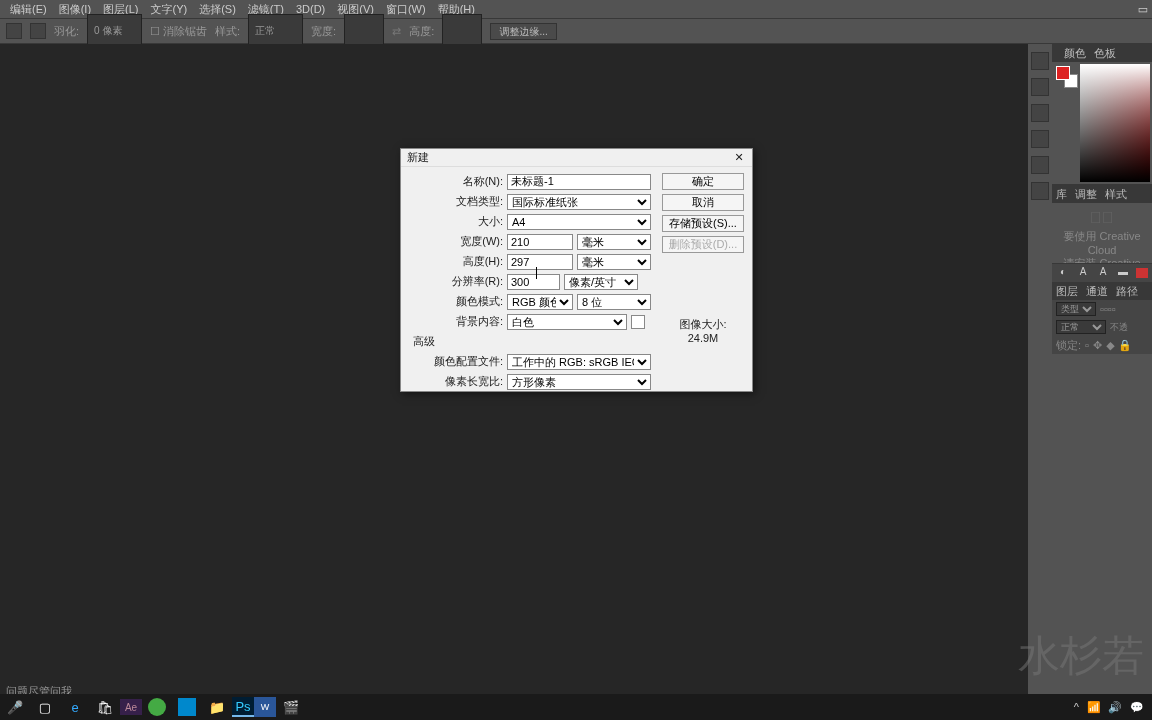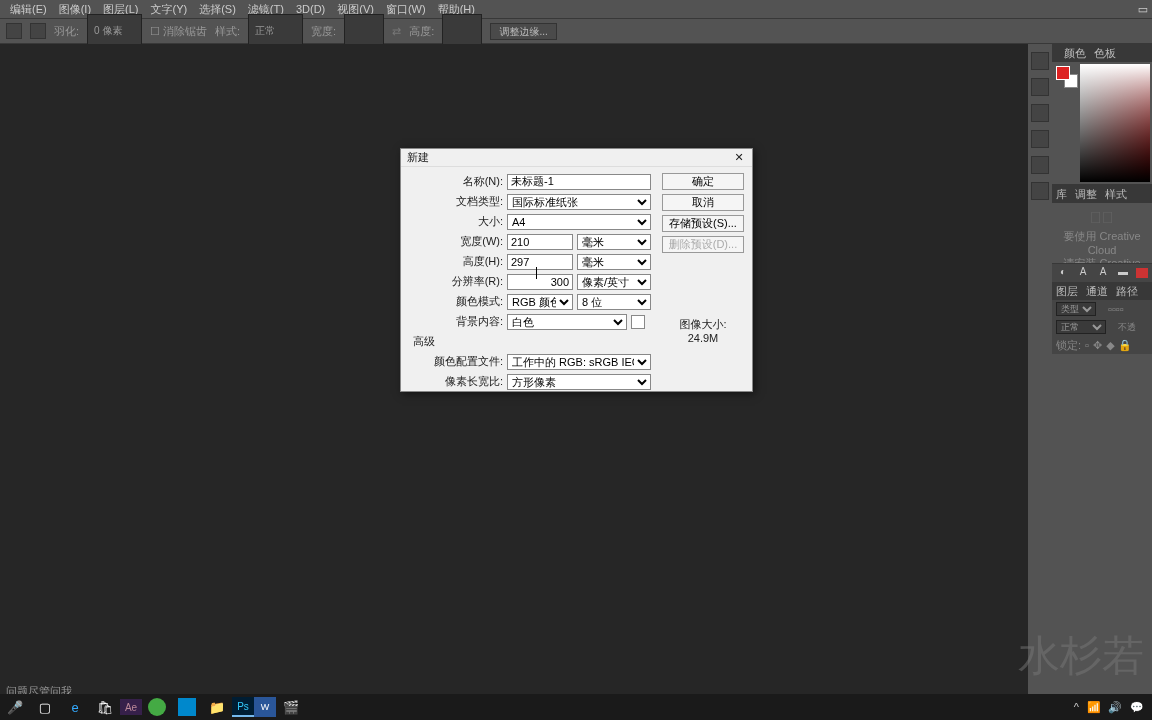--- a/index.html
+++ b/index.html
@@ -25,21 +25,21 @@
 .color-picker{position:absolute;top:2px;left:28px;right:2px;height:118px;background:linear-gradient(to bottom,rgba(255,255,255,1),rgba(255,255,255,0)),linear-gradient(to right,#fff,#f00);}
 .color-picker::after{content:"";position:absolute;inset:0;background:linear-gradient(to bottom,transparent,#000);}
 .panel-sec{border-top:1px solid #383838;}
 .panel-tabs2{height:18px;background:#383838;display:flex;align-items:center;padding:0 4px;gap:8px;color:#bbb;font-size:10px;}
 .cc-panel{height:60px;background:#535353;color:#888;font-size:9px;text-align:center;padding:6px 2px;}
 .cc-icon{font-size:16px;color:#666;margin-bottom:2px;}
 .cc-btn{background:#333;border:1px solid #222;color:#ddd;padding:1px 4px;margin-top:4px;font-size:9px;}
 .mini-icons{height:18px;background:#454545;display:flex;align-items:center;gap:6px;padding:0 4px;}
 .mini-icons span{width:14px;height:14px;display:inline-block;color:#ccc;font-size:10px;text-align:center;}
 .layer-tabs{height:18px;background:#383838;display:flex;align-items:center;gap:8px;padding:0 4px;color:#bbb;font-size:10px;}
-.layer-ctrl{height:18px;background:#454545;display:flex;align-items:center;padding:0 4px;gap:12px;}
+.layer-ctrl{height:18px;background:#454545;display:flex;align-items:center;padding:0 4px;gap:4px;}
 .layer-ctrl select{background:#3a3a3a;border:1px solid #222;color:#999;font-size:9px;height:14px;}
 .layer-ctrl2{height:18px;background:#454545;display:flex;align-items:center;padding:0 4px;gap:4px;color:#888;font-size:9px;}
 .layer-body{flex:1;background:#454545;}
 .layer-foot{position:absolute;bottom:0;right:0;width:98px;height:20px;background:#454545;display:flex;align-items:center;gap:4px;padding:0 4px;}
 .layer-foot span{width:14px;height:14px;color:#aaa;}
 .statusbar{position:absolute;bottom:20px;left:0;height:18px;color:#999;font-size:10px;padding:2px 6px;margin-top:44px;}
 .taskbar{position:absolute;bottom:0;left:0;right:0;height:26px;background:#1a1a1a;display:flex;align-items:center;}
 .task-item{width:30px;height:26px;display:flex;align-items:center;justify-content:center;color:#fff;font-size:13px;}
 .tray{margin-left:auto;display:flex;align-items:center;gap:8px;padding-right:8px;color:#ccc;font-size:10px;}
 
@@ -196,21 +196,21 @@
         <input type="text" style="width: 66px;" value="210">
         <select style="width:74px;margin-left:4px"><option>毫米</option></select>
       </div>
       <div class="row">
         <label>高度(H):</label>
         <input type="text" style="width: 66px;" value="297">
         <select style="width:74px;margin-left:4px"><option>毫米</option></select>
       </div>
       <div class="row">
         <label>分辨率(R):</label>
-        <input type="text" style="width: 66px; text-align: right;" value="300">
+        <input type="text" style="width: 53px;" value="300">
         <select style="width:74px;margin-left:4px"><option>像素/英寸</option></select>
       </div>
       <div class="row">
         <label>颜色模式:</label>
         <select style="width:66px"><option>RGB 颜色</option></select>
         <select style="width:74px;margin-left:4px"><option>8 位</option></select>
       </div>
       <div class="row">
         <label>背景内容:</label>
         <select style="width:120px"><option>白色</option></select>
@@ -252,21 +252,21 @@
   <div class="task-item" style="color:#3af">e</div>
   <div class="task-item">🛍</div>
   <div class="task-item" style="background:#36204a;width:22px;height:16px;font-size:10px;color:#b89">Ae</div>
   <div class="task-item">
       <div style="width:18px;height:18px;background:#4a4;border-radius:50%"></div>
     </div>
   <div class="task-item">
       <div style="width:18px;height:18px;background:#08c"></div>
     </div>
   <div class="task-item">📁</div>
-  <div class="task-item" style="background:#001d33;width:22px;height:20px;font-size:10px;color:#3cf;border-bottom:2px solid #76b9ed">Ps</div>
+  <div class="task-item" style="background:#001d33;width:22px;height:20px;font-size:13px;color:#3cf;border-bottom:2px solid #76b9ed">Ps</div>
   <div class="task-item" style="background:#2a5699;width:22px;height:20px;font-size:9px;color:#fff">W</div>
   <div class="task-item">🎬</div>
   <div class="tray">
     <span>^</span>
     <span>📶</span>
     <span>🔊</span>
     <span>💬</span>
   </div>
 </div>
 

